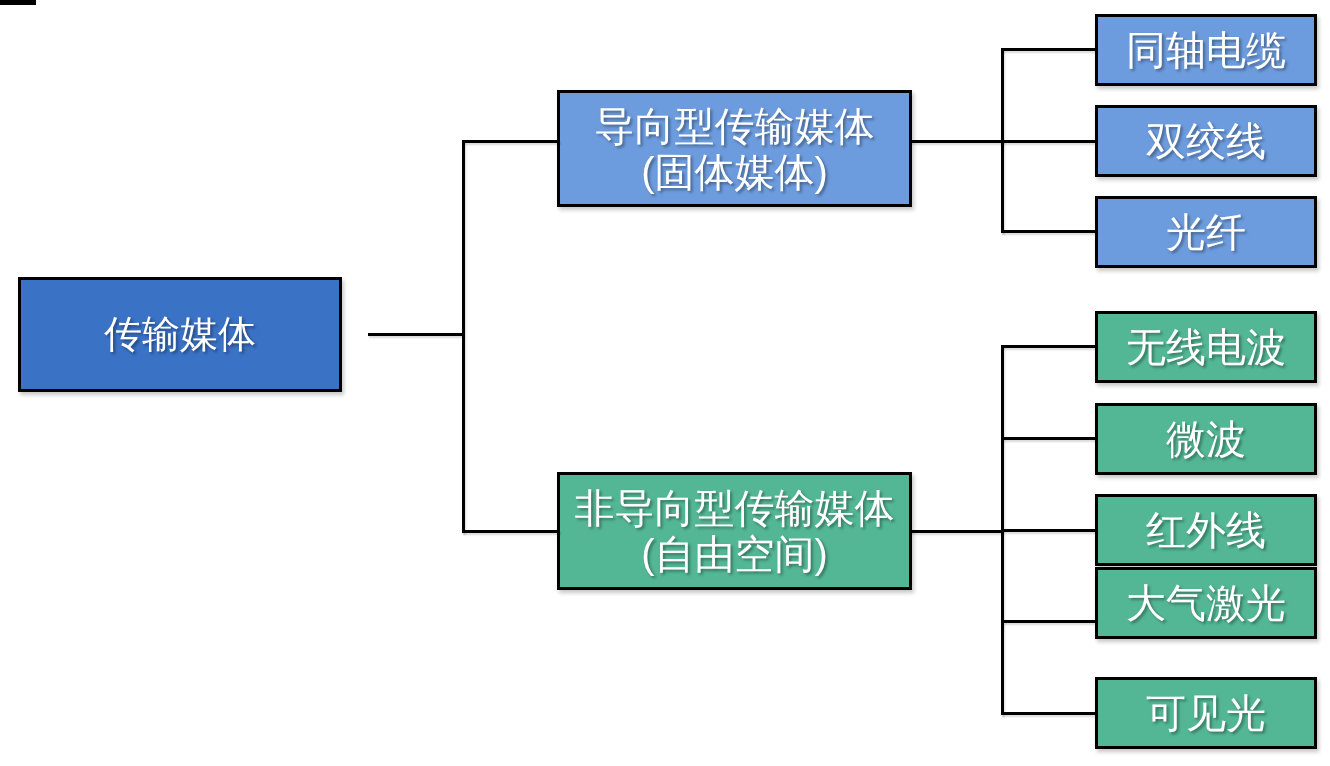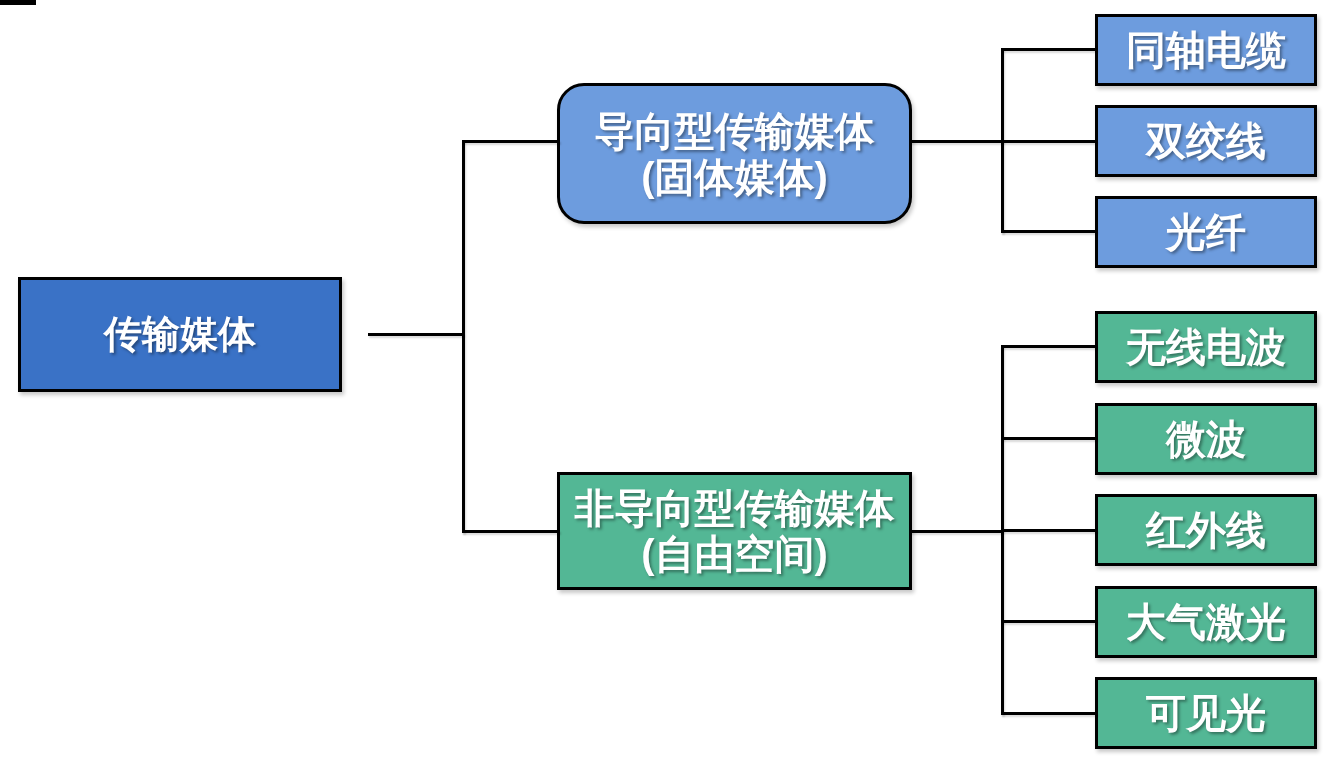--- a/index.html
+++ b/index.html
@@ -15,40 +15,40 @@
   .corner-mark {
     position: absolute; left: 0; top: 0; width: 36px; height: 5px;
     background: var(--connector, #000);
   }
   .node {
     position: absolute;
     display: flex; flex-direction: column;
     align-items: center; justify-content: center;
     border: 3px solid #000;
     color: var(--text, #fff);
-    font-weight: bold;
+    font-weight: normal;
     text-align: center;
     text-shadow: 2px 2px 3px rgba(0,0,0,0.38);
     box-shadow: 2px 3px 4px rgba(0,0,0,0.22);
     line-height: 1.15;
   }
   .node-root {
     left: 18px; top: 277px; width: 324px; height: 115px;
     background: var(--root-fill, #3A72C6);
     font-size: 38px;
   }
   .node-branch { left: 557px; width: 355px; font-size: 40px; }
-  .branch-guided   { top: 83px;  height: 141px; background: var(--guided-fill, #6D9CDE); border-radius: 27px; }
+  .branch-guided   { top: 90px;  height: 117px; background: var(--guided-fill, #6D9CDE); }
   .branch-unguided { top: 472px; height: 118px; background: var(--unguided-fill, #53B795); }
   .node-leaf { left: 1095px; width: 222px; height: 72px; font-size: 40px; }
   .leaf-blue  { background: var(--guided-fill, #6D9CDE); }
   .leaf-green { background: var(--unguided-fill, #53B795); }
   .lf-b1 { top: 14px; }  .lf-b2 { top: 105px; } .lf-b3 { top: 196px; text-align: center; }
   .lf-g1 { top: 311px; } .lf-g2 { top: 403px; } .lf-g3 { top: 494px; }
-  .lf-g4 { top: 586px; text-align: right; } .lf-g5 { top: 677px; }
+  .lf-g4 { top: 567px; text-align: right; } .lf-g5 { top: 677px; }
   .line { position: absolute; background: var(--connector, #000); box-shadow: 1px 2px 2px rgba(0,0,0,0.15); }
   .ln-root-h     { left: 368px;  top: 333px; width: 96px; height: 3px; }
   .ln-trunk-v    { left: 462px;  top: 140px; width: 3px;  height: 393px; }
   .ln-guided-h   { left: 462px;  top: 140px; width: 98px; height: 3px; }
   .ln-unguided-h { left: 462px;  top: 530px; width: 98px; height: 3px; }
   .ln-g-out      { left: 910px;  top: 140px; width: 93px; height: 3px; }
   .ln-blue-v     { left: 1001px; top: 48px;  width: 3px;  height: 185px; }
   .ln-b1 { left: 1001px; top: 48px;  width: 96px; height: 3px; }
   .ln-b2 { left: 1001px; top: 140px; width: 96px; height: 3px; }
   .ln-b3 { left: 1001px; top: 230px; width: 96px; height: 3px; }

